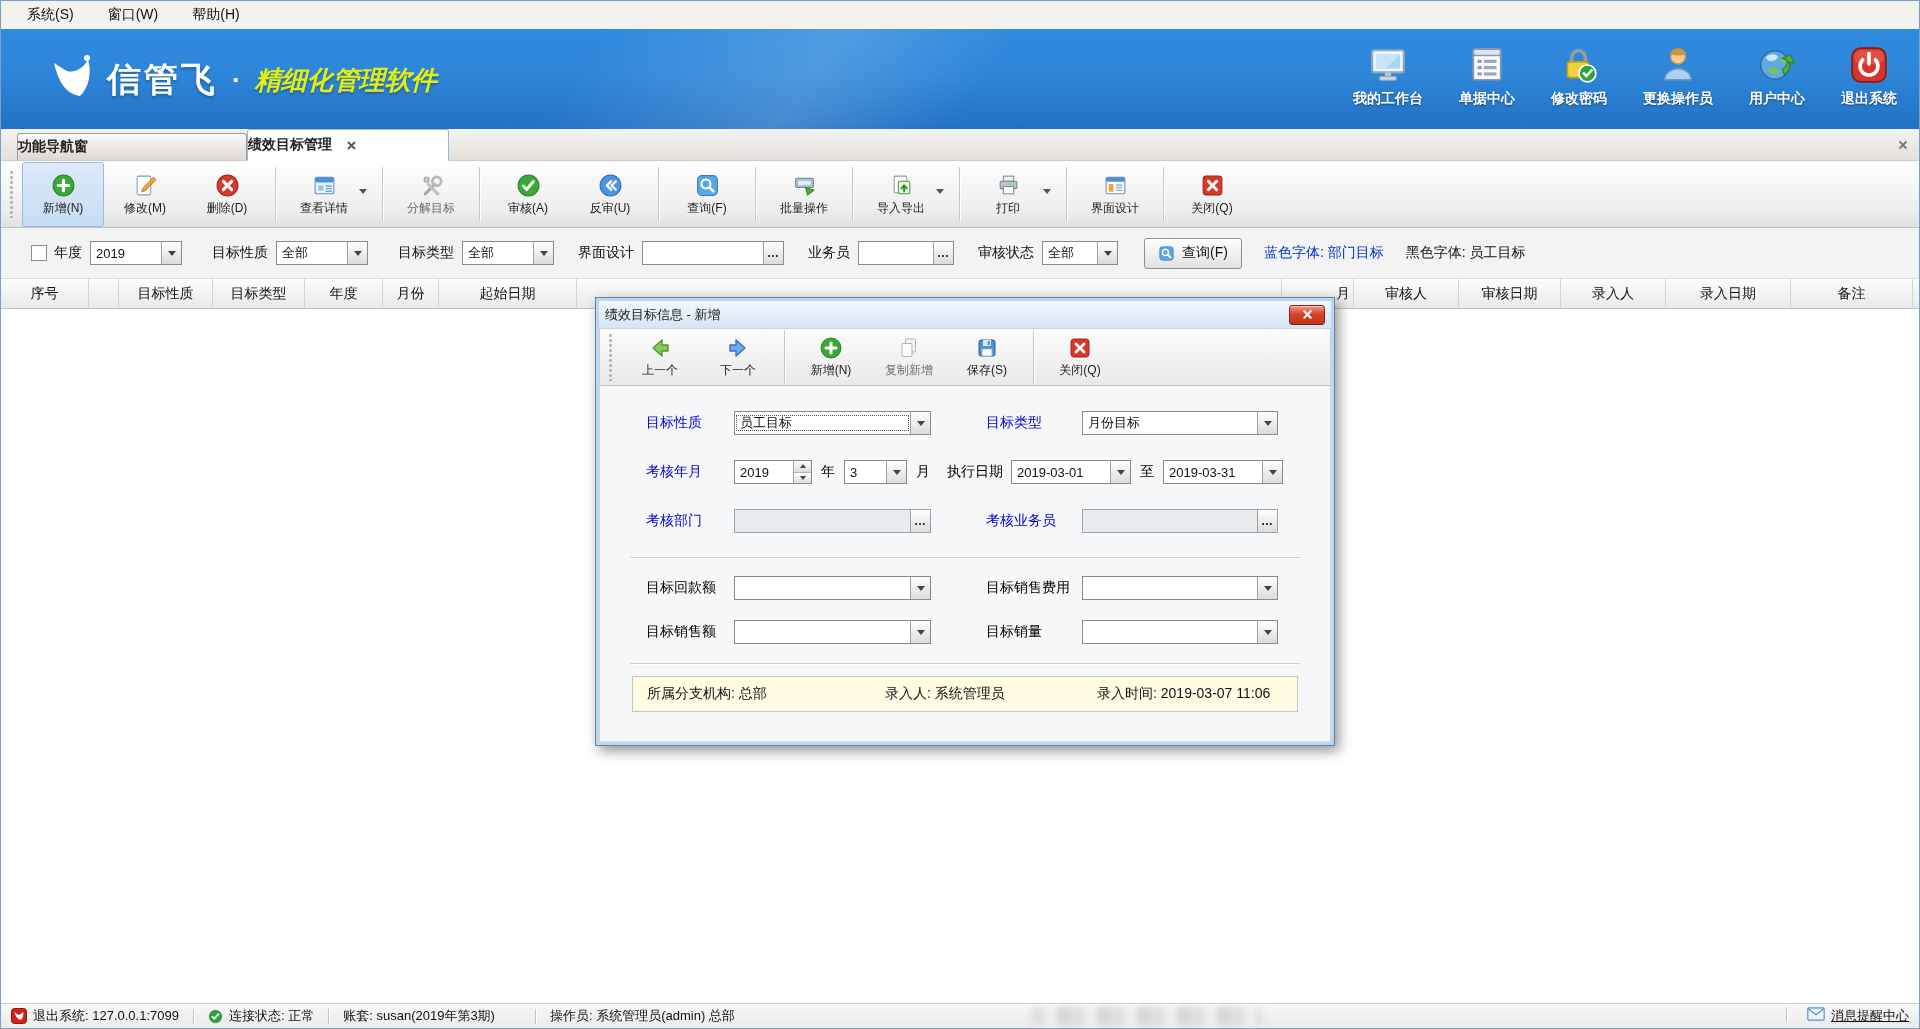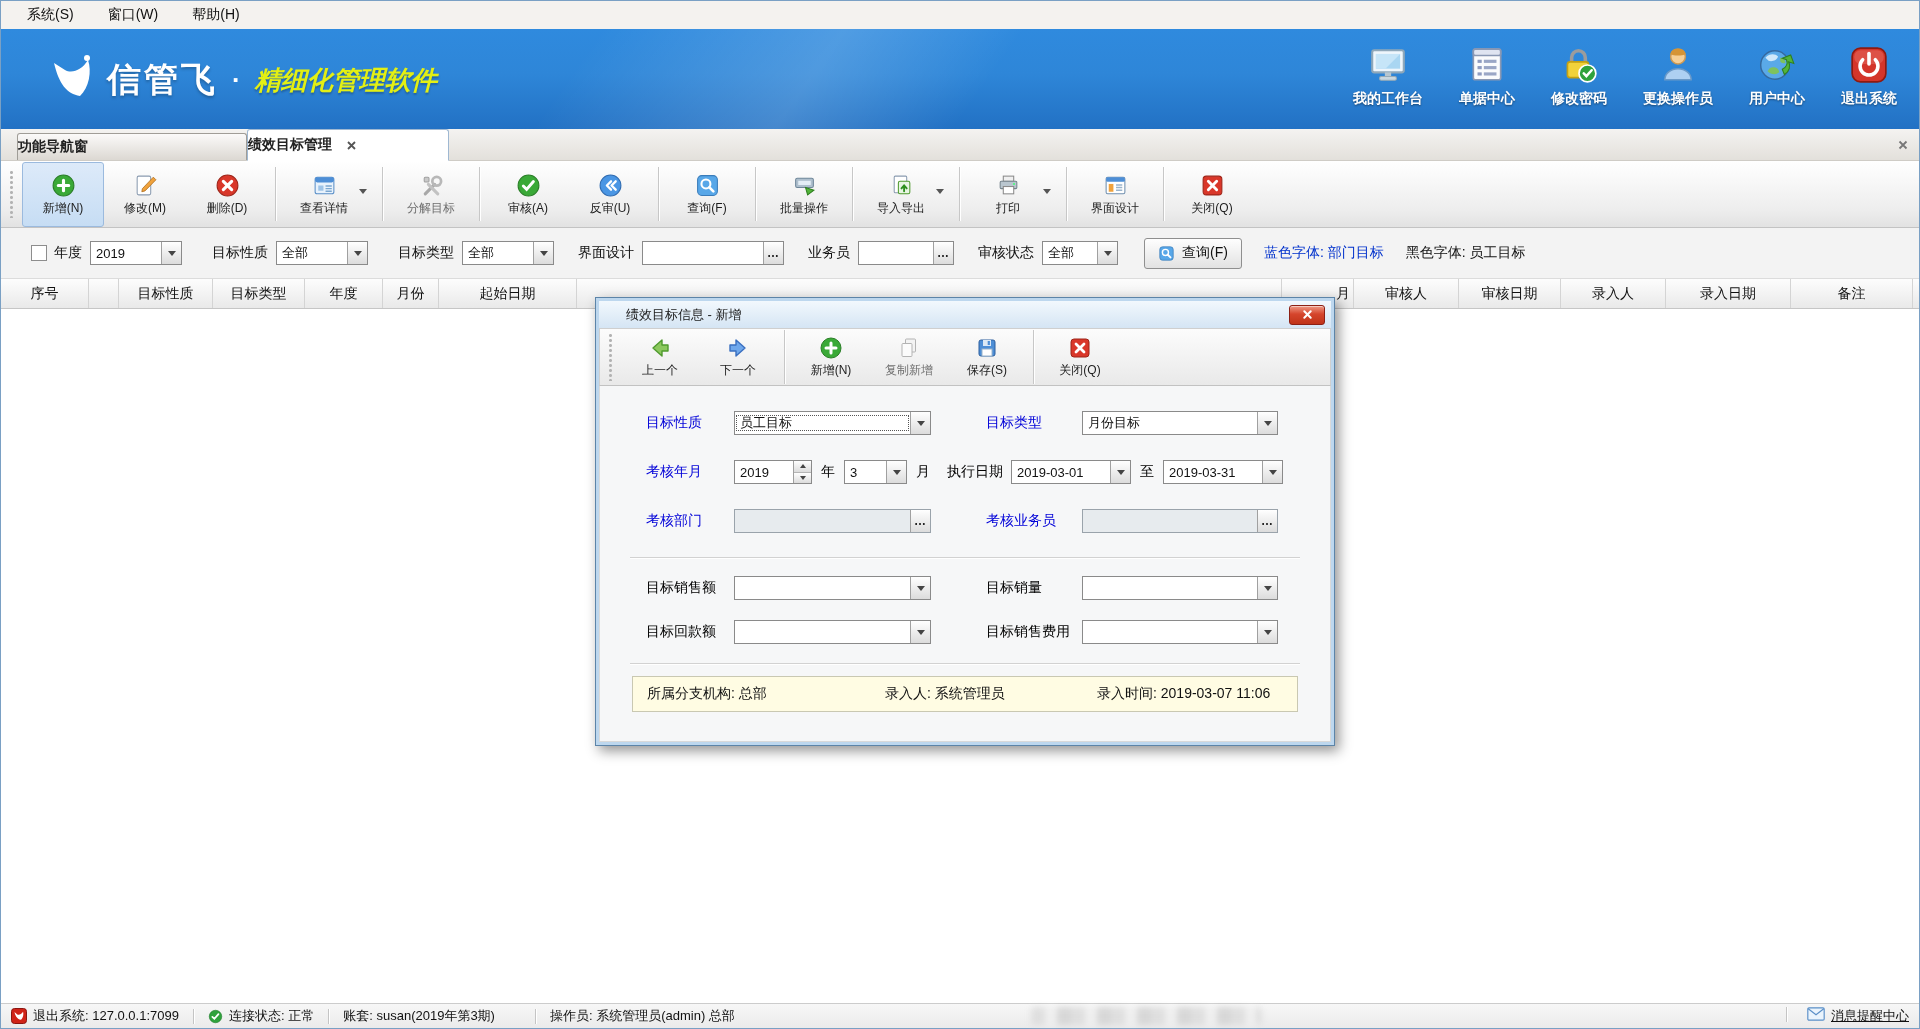--- a/index.html
+++ b/index.html
@@ -68,21 +68,21 @@
   
   .statusbar{height:24px;flex:0 0 24px;background:linear-gradient(#f7f7f7,#ebebeb);border-top:1px solid #cccccc;display:flex;align-items:center;font-size:13px;color:#111;position:relative;padding:0 10px}
   .sitem{display:flex;align-items:center;gap:6px;white-space:nowrap}
   .ssep{width:1px;height:15px;background:#c4c4c4;margin:0 14px;box-shadow:1px 0 0 #fff}
   .blur-patch{position:absolute;left:1030px;top:3px;width:230px;height:18px;border-radius:3px;background:repeating-linear-gradient(90deg,#d9d9d9 0 14px,#efefef 14px 26px,#cfcfcf 26px 40px);filter:blur(3px);opacity:.75}
   .msglink{margin-left:auto;display:flex;align-items:flex-start;gap:6px}
   .msglink .mtxt{text-decoration:underline;color:#111;cursor:pointer}
 
   
   .dialog{position:absolute;left:594px;top:296px;width:740px;height:449px;z-index:10;box-sizing:border-box;background:#bdd7ee;border:1px solid #5c84a8;box-shadow:4px 5px 12px rgba(0,0,0,.42);padding:3px;display:flex;flex-direction:column}
-  .dlg-title{height:27px;flex:0 0 27px;background:linear-gradient(#f2f8fd,#d5e5f4);display:flex;align-items:center;padding:0 6px 0 27px;font-size:13px;color:#1a1a1a}
+  .dlg-title{height:27px;flex:0 0 27px;background:linear-gradient(#f2f8fd,#d5e5f4);display:flex;align-items:center;padding:0 6px 0 6px;font-size:13px;color:#1a1a1a}
   .dlg-x{margin-left:auto;width:34px;height:18px;border:1px solid #8c2014;border-radius:3px;background:linear-gradient(#ef9a85,#d5452c 45%,#c03318);display:flex;align-items:center;justify-content:center;cursor:pointer;box-shadow:inset 0 1px 0 rgba(255,255,255,.5)}
   .dlg-toolbar{height:56px;flex:0 0 56px;background:linear-gradient(#fcfcfc,#e9e9e9);border:1px solid #cfcfcf;border-bottom:1px solid #c2c2c2;display:flex;align-items:center;padding-left:8px}
   .dlg-toolbar .tbtn{height:50px;padding:2px 10px 2px}
   .dlg-body{flex:1;background:#f6f7f8;border:1px solid #d9d9d9;border-top:none;padding:24px 28px 0;position:relative}
   .frow{display:flex;align-items:center;height:26px;margin-bottom:23px;padding-left:18px}
   .flbl{width:88px;font-size:14px;white-space:nowrap}
   .flbl.blue{color:#0000d8}
   .flbl2{width:96px;font-size:14px;margin-left:55px;white-space:nowrap}
   .flbl2.blue{color:#0000d8}
   .w197{width:197px}.w196{width:196px}.w120{width:120px}.w63{width:63px}.w78{width:78px}
@@ -565,45 +565,45 @@
           <span class="txt"></span>
           <span class="btn">
               <span class="ellip">…</span>
             </span>
         </span>
       </div>
 
       <div class="dlg-sep"></div>
 
       <div class="frow tight">
+        <span class="flbl">目标回款额</span>
+        <span class="cmb w197">
+          <span class="txt"></span>
+          <span class="btn">
+              <i class="car"></i>
+            </span>
+        </span>
+        <span class="flbl2">目标销售费用</span>
+        <span class="cmb w196">
+          <span class="txt"></span>
+          <span class="btn">
+              <i class="car"></i>
+            </span>
+        </span>
+      </div>
+
+      <div class="frow tight">
         <span class="flbl">目标销售额</span>
         <span class="cmb w197">
           <span class="txt"></span>
           <span class="btn">
               <i class="car"></i>
             </span>
         </span>
         <span class="flbl2">目标销量</span>
-        <span class="cmb w196">
-          <span class="txt"></span>
-          <span class="btn">
-              <i class="car"></i>
-            </span>
-        </span>
-      </div>
-
-      <div class="frow tight">
-        <span class="flbl">目标回款额</span>
-        <span class="cmb w197">
-          <span class="txt"></span>
-          <span class="btn">
-              <i class="car"></i>
-            </span>
-        </span>
-        <span class="flbl2">目标销售费用</span>
         <span class="cmb w196">
           <span class="txt"></span>
           <span class="btn">
               <i class="car"></i>
             </span>
         </span>
       </div>
 
       <div class="dlg-sep" style="margin-bottom:12px"></div>
 

